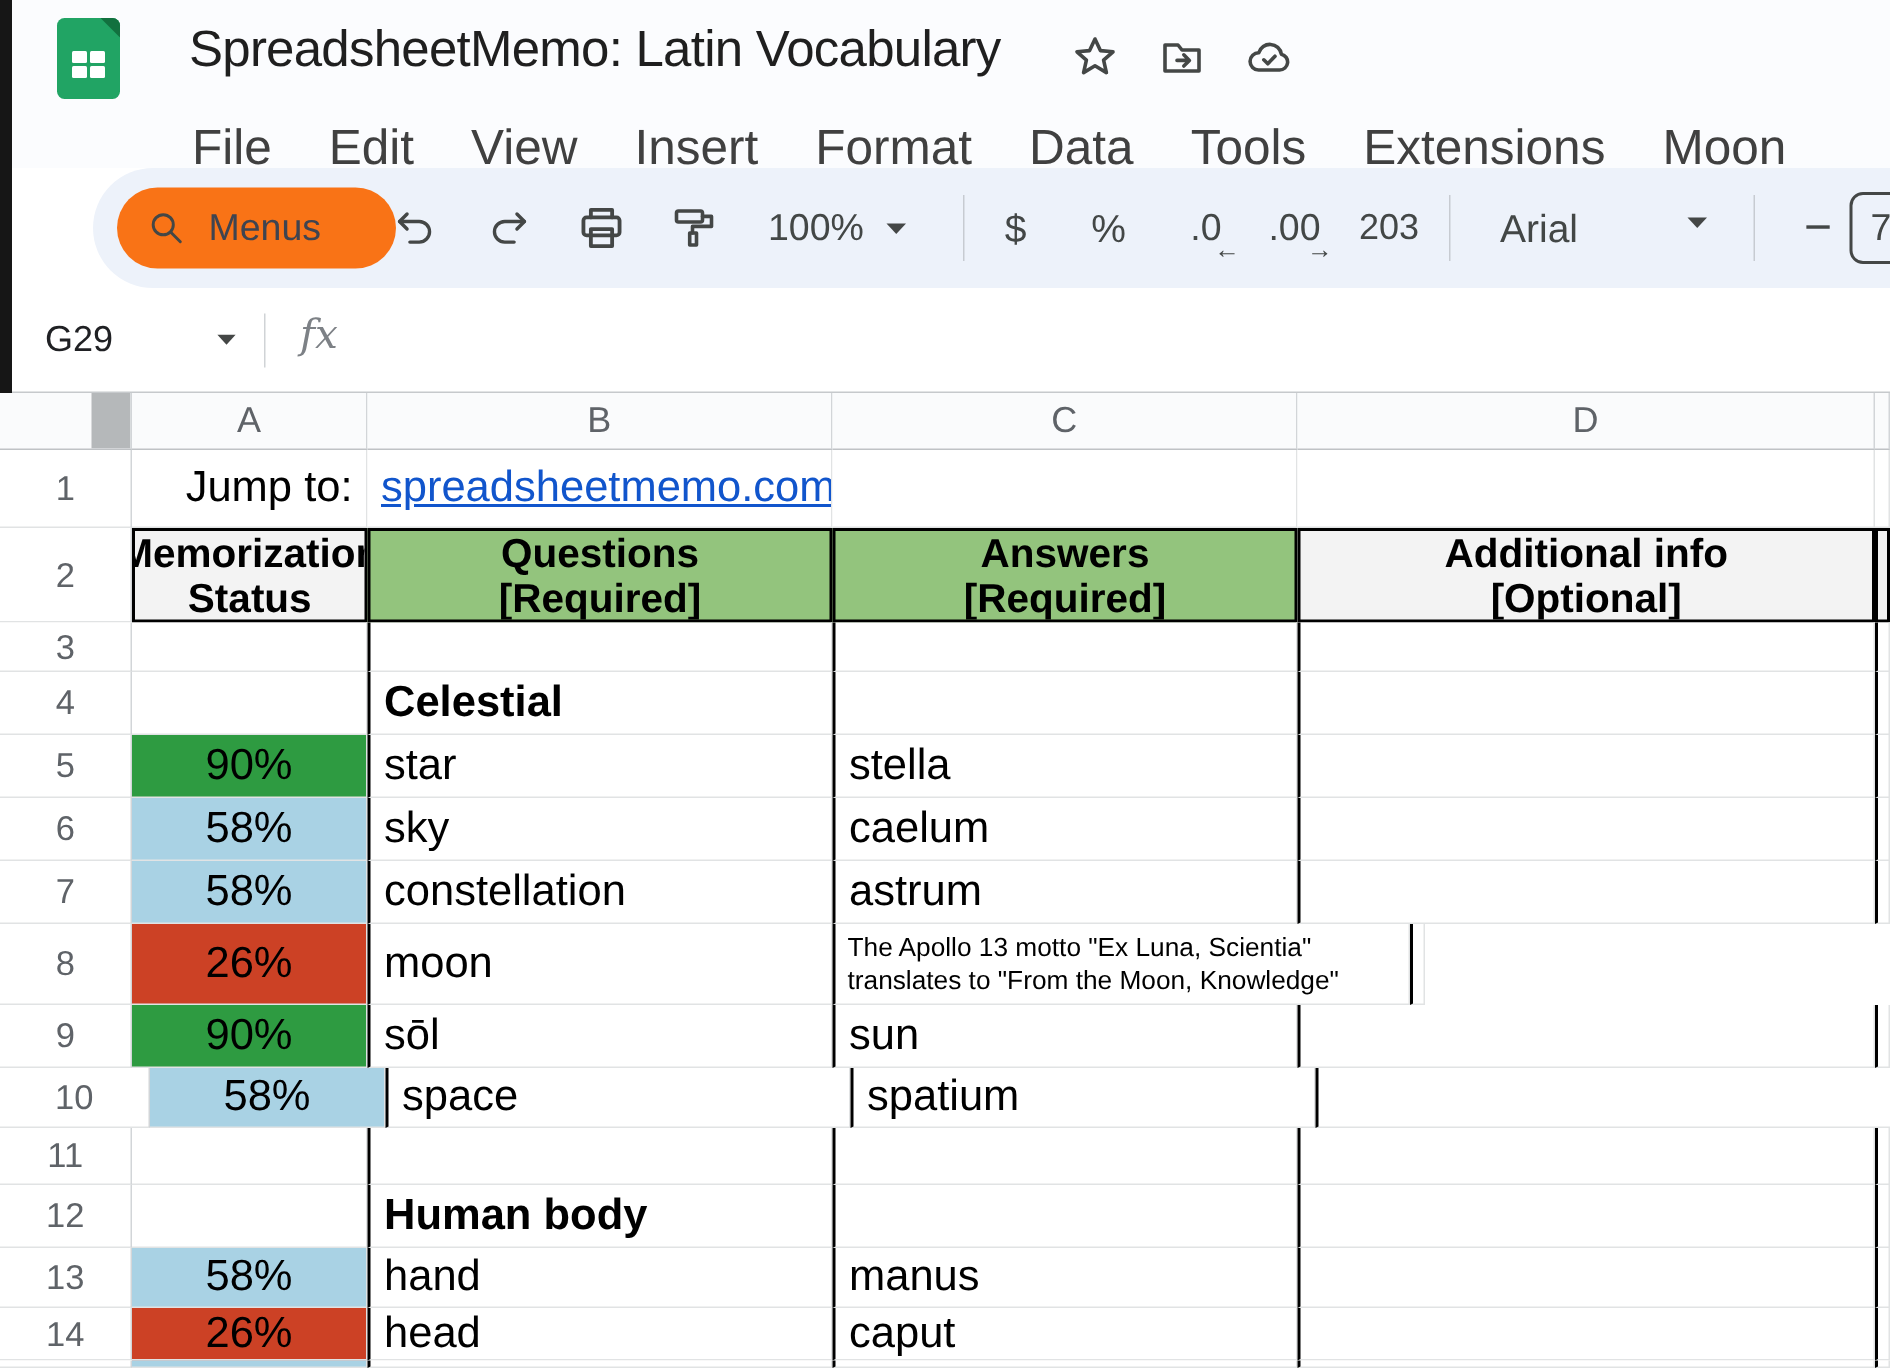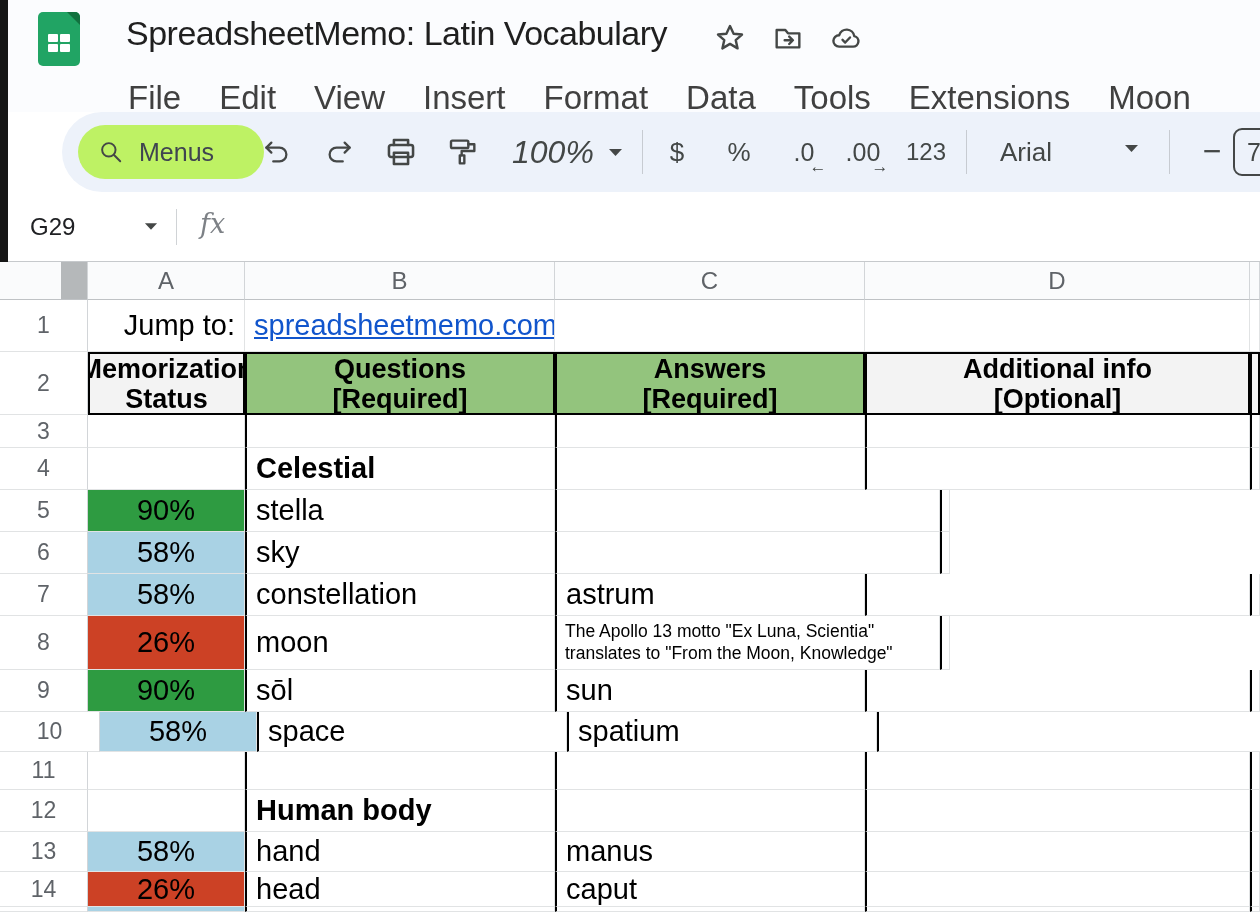--- a/index.html
+++ b/index.html
@@ -16,28 +16,28 @@
      display:grid;grid-template-columns:1fr 1fr;grid-template-rows:1fr 1fr;gap:2.5px;}
   .sheets-logo .tbl div{background:#fff;border-radius:1px;}
   .doc-title{position:absolute;left:118px;top:14px;font-size:34px;letter-spacing:-0.5px;color:#1f1f1f;white-space:nowrap;}
   .title-icon{position:absolute;top:22px;width:32px;height:32px;display:flex;align-items:center;justify-content:center;}
   .menubar{position:absolute;left:120px;top:58px;display:flex;gap:38px;font-size:33px;color:#404040;margin-top:21px;}
   .menu-item{cursor:default;}
 
   
   .toolbar{position:absolute;left:62px;top:112px;width:1198px;height:80px;background:#edf2fa;
            border-radius:40px 0 0 40px;}
-  .menus-pill{position:absolute;left:16px;top:13px;width:186px;height:54px;background:#bef264;border-radius:27px;
+  .menus-pill{position:absolute;left:16px;top:13px;width:186px;height:54px;background:#f97316;border-radius:27px;
               display:flex;align-items:center;padding-left:20px;box-sizing:border-box;}
   .menus-pill span.lbl{font-size:25px;color:#3f4450;margin-left:15px;}
   .tb-btn{position:absolute;top:20px;width:40px;height:40px;display:flex;align-items:center;justify-content:center;}
   .tb-text{font-size:26px;color:#434746;}
   .tb-sep{position:absolute;top:18px;width:1px;height:44px;background:#c7cbd1;}
   .zoom-sel{position:absolute;left:450px;top:20px;height:40px;display:flex;align-items:center;gap:14px;}
-  .zoom-sel .tb-text{font-size:32px;font-style:italic;}
+  .zoom-sel .tb-text{font-size:25px;}
   .dec{position:relative;font-size:25px;color:#434746;}
   .dec .arr{position:absolute;font-size:17px;bottom:-10px;}
   .font-sel{position:absolute;left:938px;top:20px;height:40px;display:flex;align-items:center;}
   .font-sel .tb-text{font-size:26px;}
   .font-arrow{position:absolute;left:1062px;top:32px;}
   .minus-btn{position:absolute;left:1128px;top:14px;width:44px;height:50px;display:flex;align-items:center;justify-content:center;
              font-size:32px;color:#434746;}
   .size-box{position:absolute;left:1171px;top:16px;width:70px;height:48px;border:2px solid #444746;border-radius:9px;
             display:flex;align-items:center;padding-left:12px;box-sizing:border-box;font-size:25px;color:#434746;background:transparent;}
 
@@ -169,21 +169,21 @@
     <div class="tb-btn" style="left:657px;">
       <span class="tb-text">%</span>
       </div>
     <div class="tb-btn" style="left:718px;width:48px;">
       <span class="dec"><span>.0</span><span class="arr" style="right:-12px;">←</span></span>
       </div>
     <div class="tb-btn" style="left:774px;width:54px;">
       <span class="dec"><span>.00</span><span class="arr" style="right:-8px;">→</span></span>
       </div>
     <div class="tb-btn" style="left:838px;width:52px;">
-      <span class="tb-text" style="font-size:24px;">123</span>
+      <span class="tb-text" style="font-size:24px;">203</span>
       </div>
 
     <div class="tb-sep" style="left:904px;"></div>
 
     <div class="font-sel">
       <span class="tb-text">Arial</span>
     </div>
     <svg class="font-arrow" width="15" height="9" viewBox="0 0 15 9">
         <path d="M1 1 l6.5 7 6.5-7 z" fill="#444746"></path>
       </svg>
@@ -248,28 +248,30 @@
         <div class="g-cell gut" style="width: 88px;">4</div>
         <div class="g-cell" style="width: 157px;"></div>
         <div class="g-cell blk-l bold pad" style="width: 310px;">Celestial</div>
         <div class="g-cell blk-l" style="width: 310px;"></div>
         <div class="g-cell blk-l" style="width: 385px;"></div>
         <div class="g-cell blk-l" style="width: 10px;"></div>
       </div>
       <div class="g-row" style="height: 42px;">
         <div class="g-cell gut" style="width: 88px;">5</div>
         <div class="g-cell al-c" style="width: 157px; background: rgb(46, 155, 65);">90%</div>
+        <div class="g-cell blk-l pad" style="width: 310px;">star</div>
         <div class="g-cell blk-l pad" style="width: 310px;">stella</div>
         <div class="g-cell blk-l" style="width: 385px;"></div>
         <div class="g-cell blk-l" style="width: 10px;"></div>
       </div>
       <div class="g-row" style="height: 42px;">
         <div class="g-cell gut" style="width: 88px;">6</div>
         <div class="g-cell al-c" style="width: 157px; background: rgb(169, 210, 228);">58%</div>
         <div class="g-cell blk-l pad" style="width: 310px;">sky</div>
+        <div class="g-cell blk-l pad" style="width: 310px;">caelum</div>
         <div class="g-cell blk-l" style="width: 385px;"></div>
         <div class="g-cell blk-l" style="width: 10px;"></div>
       </div>
       <div class="g-row" style="height: 42px;">
         <div class="g-cell gut" style="width: 88px;">7</div>
         <div class="g-cell al-c" style="width: 157px; background: rgb(169, 210, 228);">58%</div>
         <div class="g-cell blk-l pad" style="width: 310px;">constellation</div>
         <div class="g-cell blk-l pad" style="width: 310px;">astrum</div>
         <div class="g-cell blk-l" style="width: 385px;"></div>
         <div class="g-cell blk-l" style="width: 10px;"></div>

